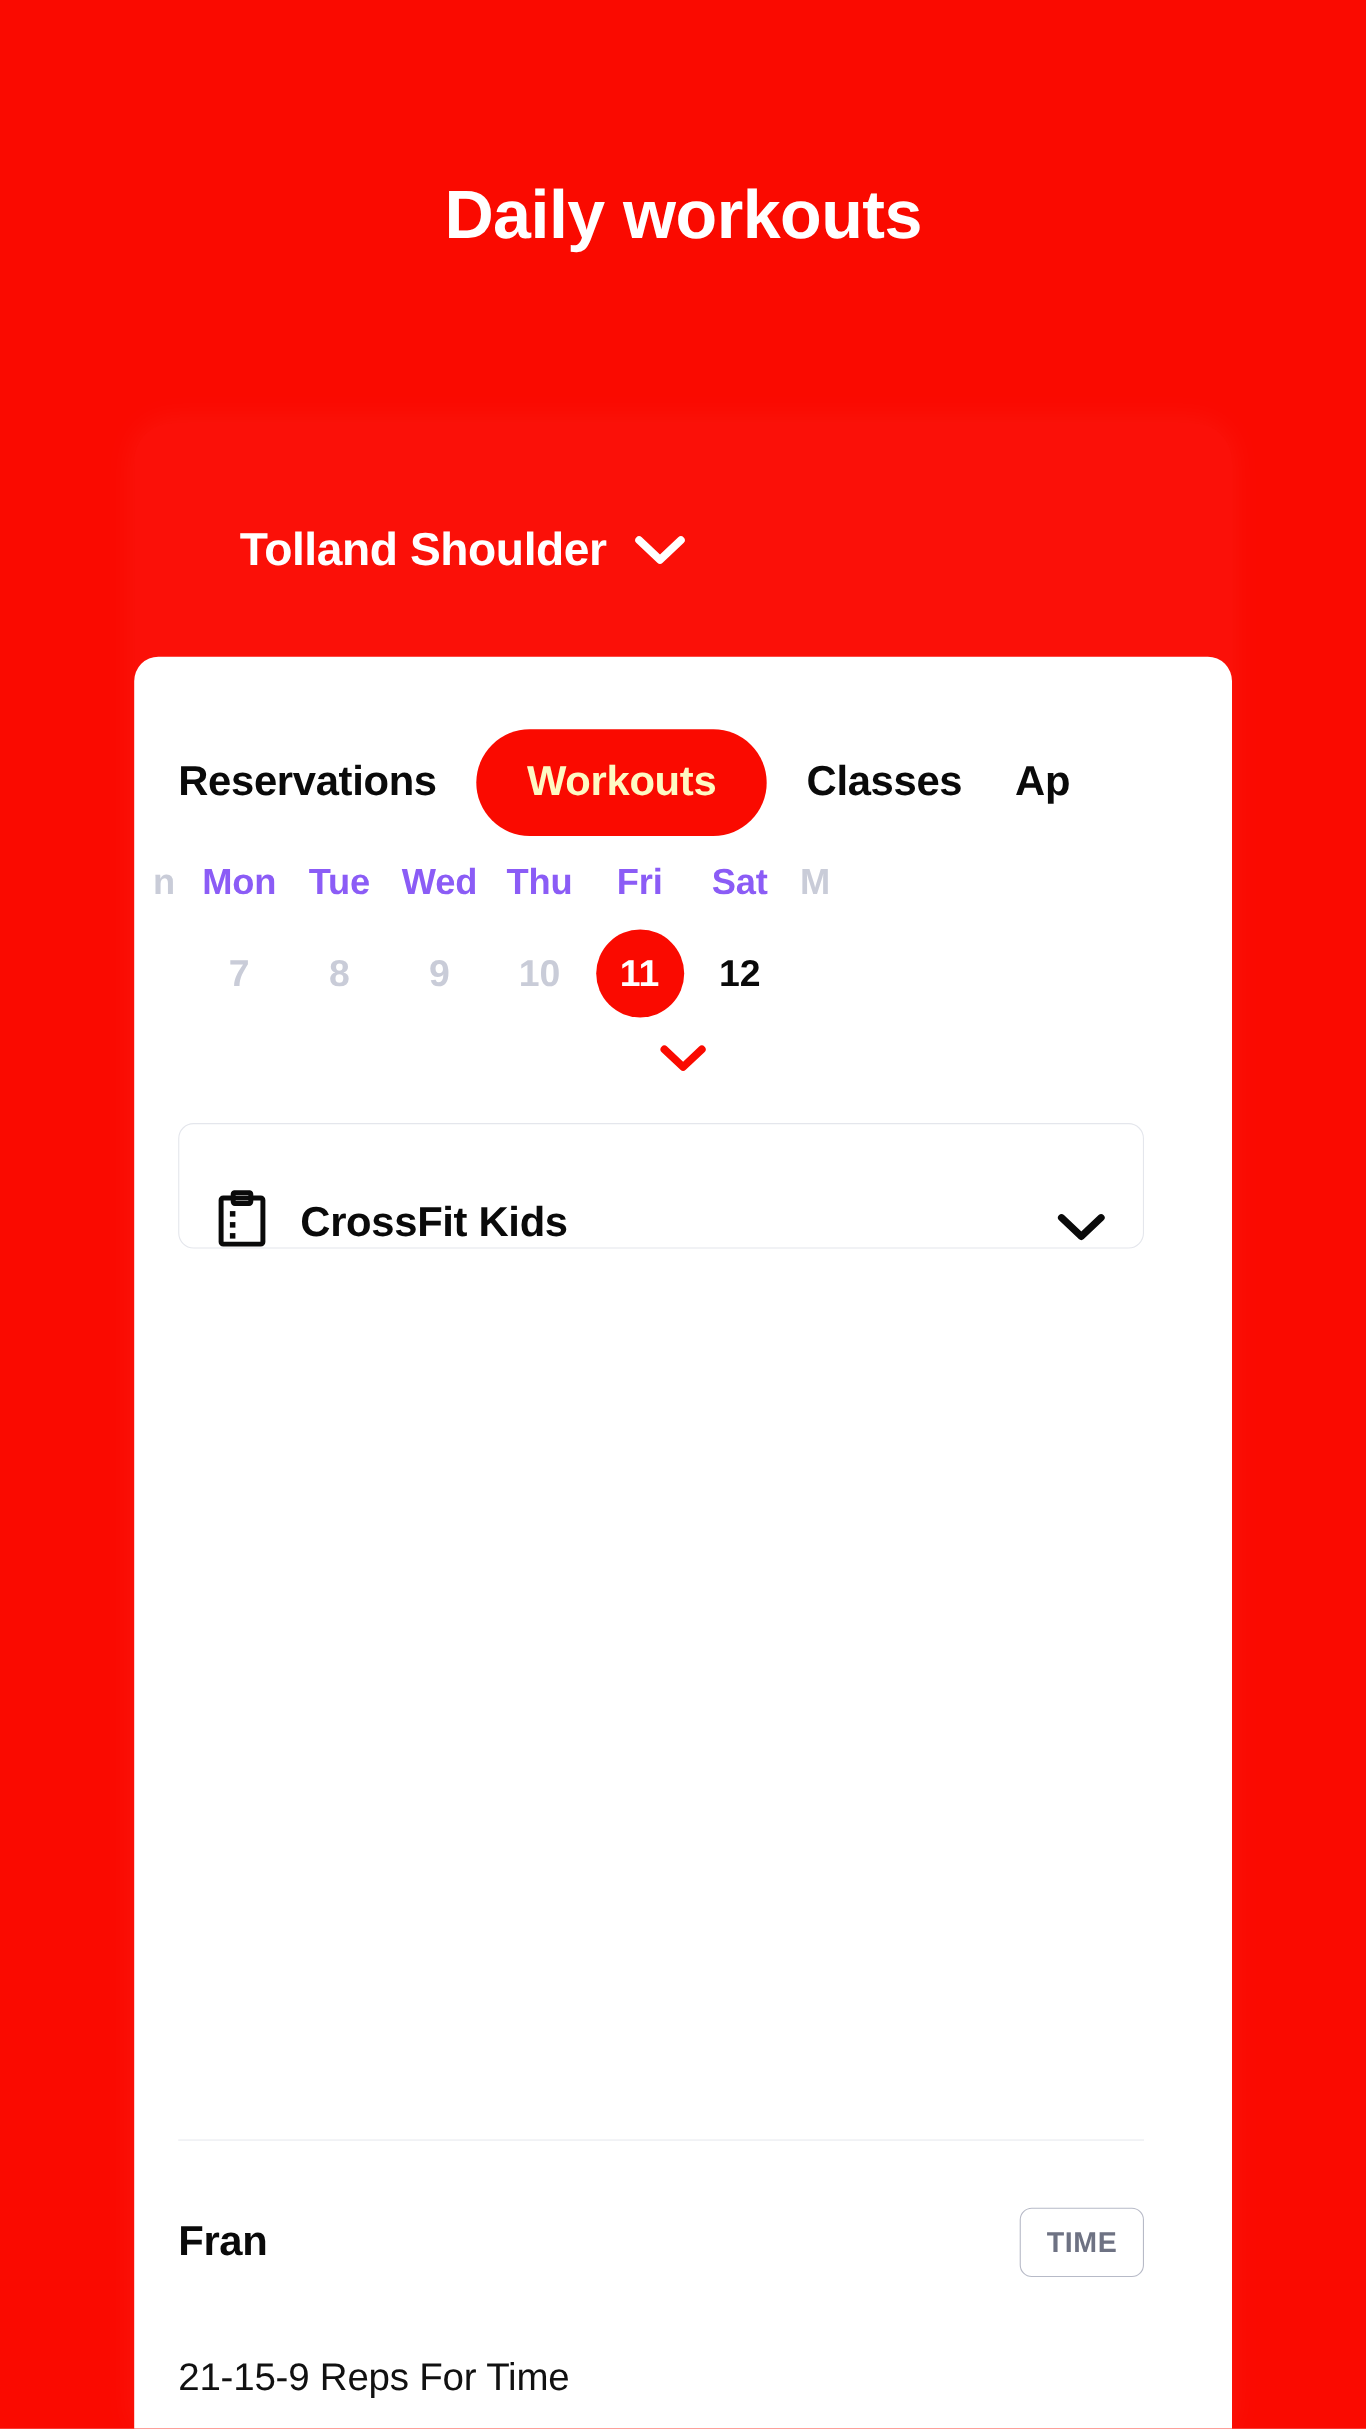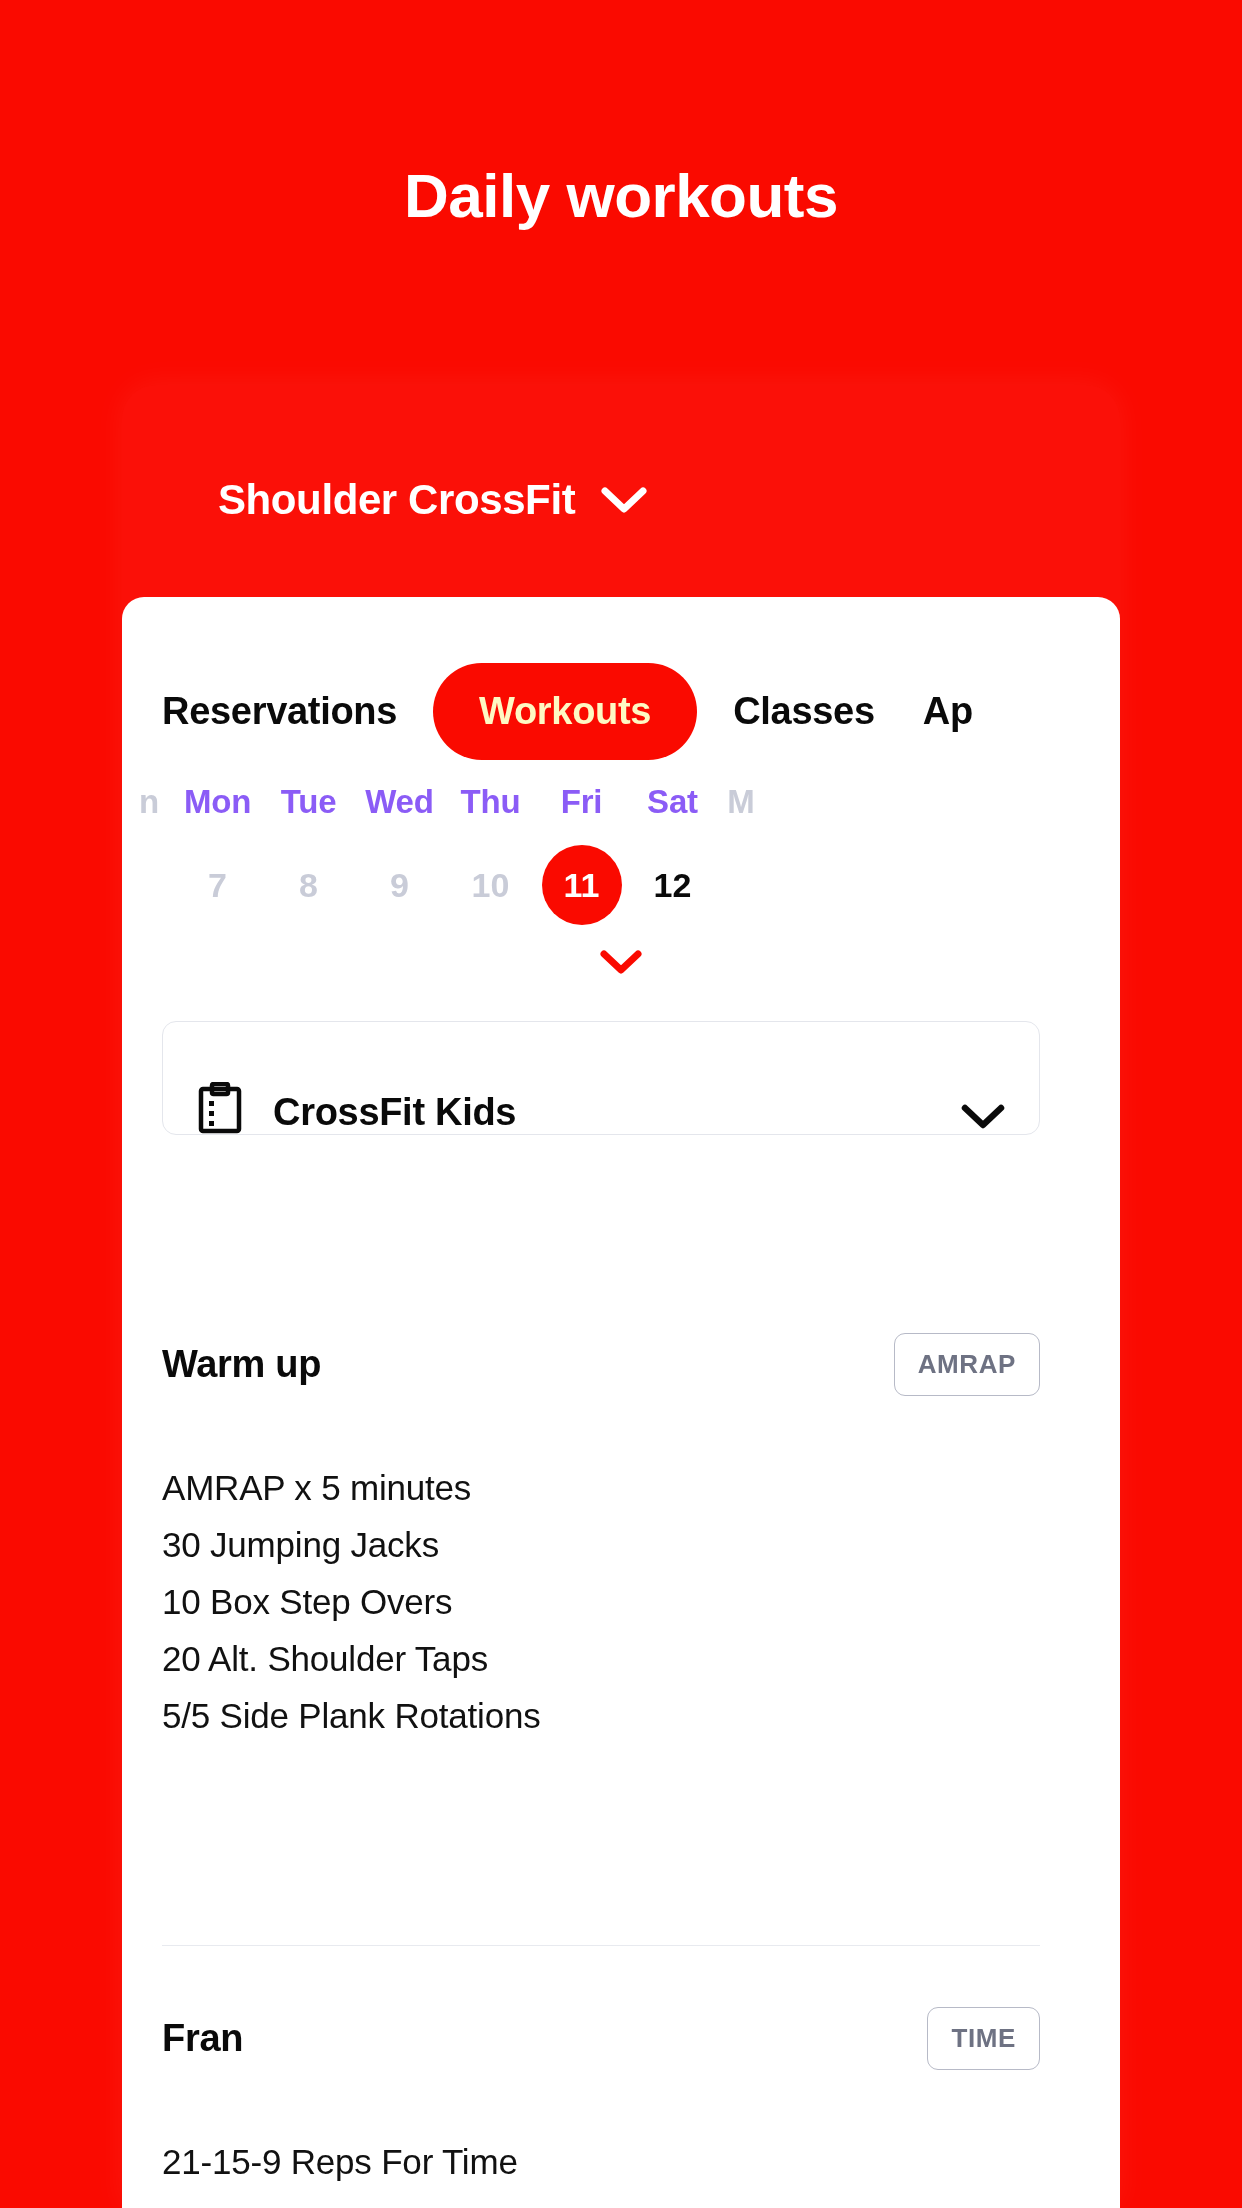--- a/index.html
+++ b/index.html
@@ -266,21 +266,21 @@
   }
 </style>
 </head>
 <body>
 
 <div class="page-title">Daily workouts</div>
 
 <div class="phone-shell"></div>
 
 <div class="gym-header">
-  <div class="gym-name">Shoulder CrossFit</div>
+  <div class="gym-name">Tolland Shoulder</div>
   <div class="gym-caret">
     <svg width="46" height="28" viewBox="0 0 46 28" aria-hidden="true">
       <path d="M4 5 L23 23 L42 5" fill="none" stroke="#ffffff" stroke-width="7" stroke-linecap="round" stroke-linejoin="round"></path>
     </svg>
   </div>
 </div>
 
 <div class="sheet">
 
   <div class="tabs">
@@ -358,33 +358,20 @@
       </svg>
     </span>
     <span class="sel-label">CrossFit Kids</span>
     <span>
       <svg width="44" height="26" viewBox="0 0 44 26" aria-hidden="true">
         <path d="M4 4 L22 21 L40 4" fill="none" stroke="#0a0a0a" stroke-width="6.5" stroke-linecap="round" stroke-linejoin="round"></path>
       </svg>
     </span>
   </div>
 
-  <div class="block" style="top:736px;">
-    <div class="block-head">
-      <div class="block-title">Warm up</div>
-      <div class="badge">AMRAP</div>
-    </div>
-    <div class="lines">
-      <div class="line">AMRAP x 5 minutes</div>
-      <div class="line">30 Jumping Jacks</div>
-      <div class="line">10 Box Step Overs</div>
-      <div class="line">20 Alt. Shoulder Taps</div>
-      <div class="line">5/5 Side Plank Rotations</div>
-    </div>
-  </div>
 
   <div class="divider" style="top:1348px;"></div>
 
   <div class="block" style="top:1410px;">
     <div class="block-head">
       <div class="block-title">Fran</div>
       <div class="badge">TIME</div>
     </div>
     <div class="lines">
       <div class="line">21-15-9 Reps For Time</div>

